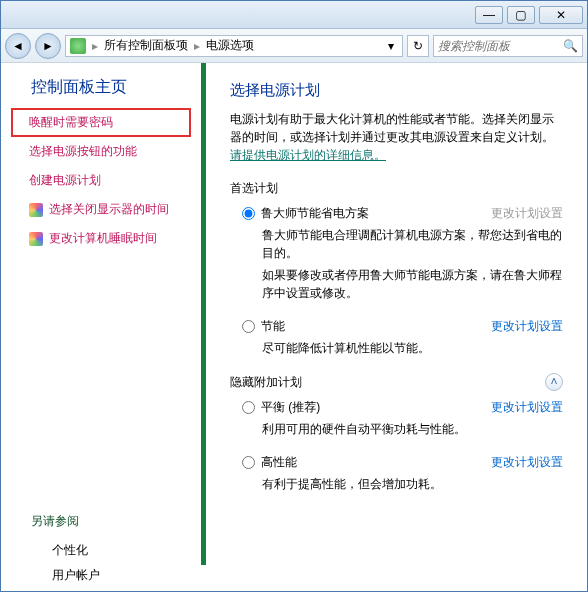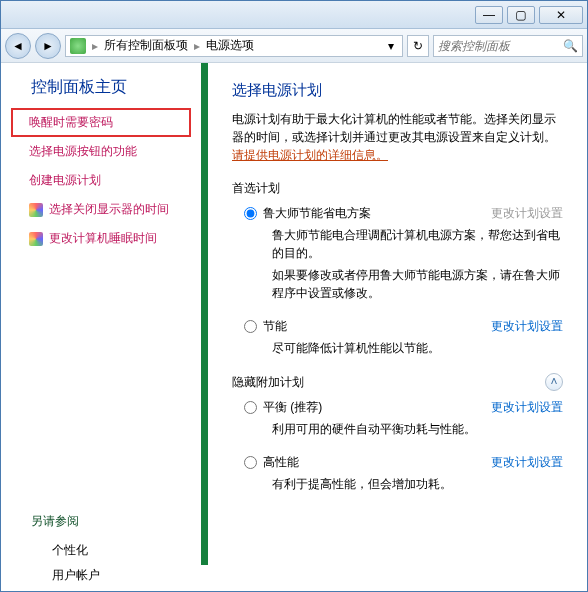--- a/index.html
+++ b/index.html
@@ -30,35 +30,35 @@
     .sidebar { width: 200px; padding: 14px 10px; background: #fff; }
     .side-head { color: #003399; font-size: 16px; margin-bottom: 10px; padding-left: 20px; }
     .side-link { display: flex; align-items: center; gap: 6px; padding: 6px 4px 6px 18px; color: #be185d; cursor: pointer; }
     .side-link.hl { border: 2px solid #e03030; padding: 4px 4px 4px 16px; }
     .side-link .licon { width: 14px; height: 14px; flex-shrink: 0; }
     .shield { background: conic-gradient(#f66, #66f, #6c6, #fc6, #f66); border-radius: 2px; }
     .seealso { margin-top: 260px; padding-left: 20px; }
     .seealso-head { color: #14532d; margin-bottom: 8px; }
     .seealso a { display: block; color: #000000; padding: 4px 0; cursor: pointer; text-decoration: none; margin-left: 21px; }
     
-    .content { flex: 1; padding: 18px 24px; border-left: 7px solid #15803d; overflow-y: auto; }
+    .content { flex: 1; padding: 18px 24px; border-left: 5px solid #15803d; overflow-y: auto; }
     .content h1 { color: #003399; font-size: 15px; font-weight: normal; margin-bottom: 10px; }
     .desc { line-height: 1.5; margin-bottom: 16px; }
-    .desc a { color: #c2410c; text-decoration: underline; cursor: pointer; margin-top: 32px; }
+    .desc a { color: #0f766e; text-decoration: underline; cursor: pointer; margin-top: 32px; }
     
     .section-head { display: flex; justify-content: space-between; align-items: center; margin: 12px 0 8px; }
     .section-head .expand { width: 18px; height: 18px; border: 1px solid #b0c0d0; border-radius: 50%; background: linear-gradient(#fff, #e0ecf8); display: flex; align-items: center; justify-content: center; color: #4070a0; cursor: pointer; font-size: 10px; }
     
     .plan { margin: 8px 0 16px; padding-left: 12px; }
     .plan-line1 { display: flex; align-items: center; justify-content: space-between; }
     .plan-left { display: flex; align-items: center; gap: 6px; }
     .plan-left input[type=radio] { margin: 0; }
     .plan-link { color: #0066cc; cursor: pointer; }
     .plan-link.dis { color: #999; cursor: default; }
-    .plan-desc { margin: 4px 0 0 28px; line-height: 1.5; color: #000; }
+    .plan-desc { margin: 4px 0 0 20px; line-height: 1.5; color: #000; }
   </style>
 </head>
 <body>
 
 <div class="window">
   <div class="titlebar">
     <div class="winbtn">
         <span>—</span>
       </div>
     <div class="winbtn">

